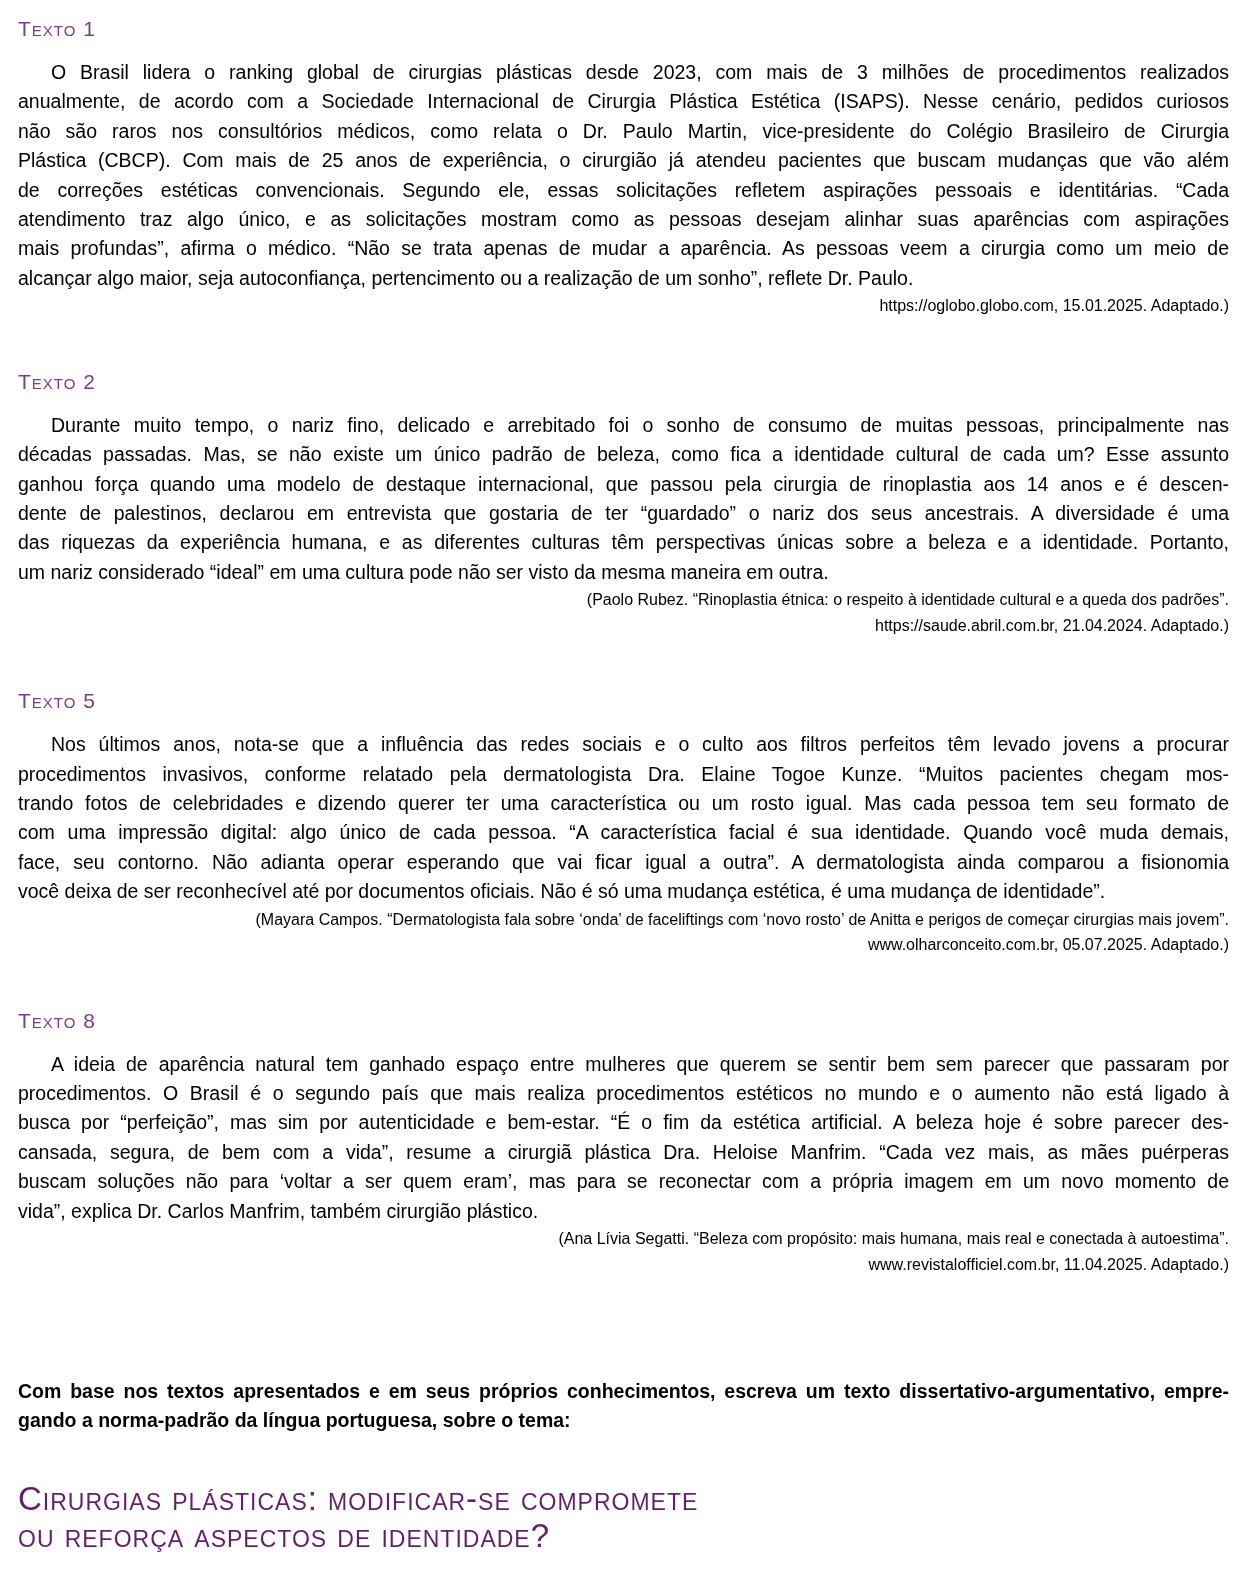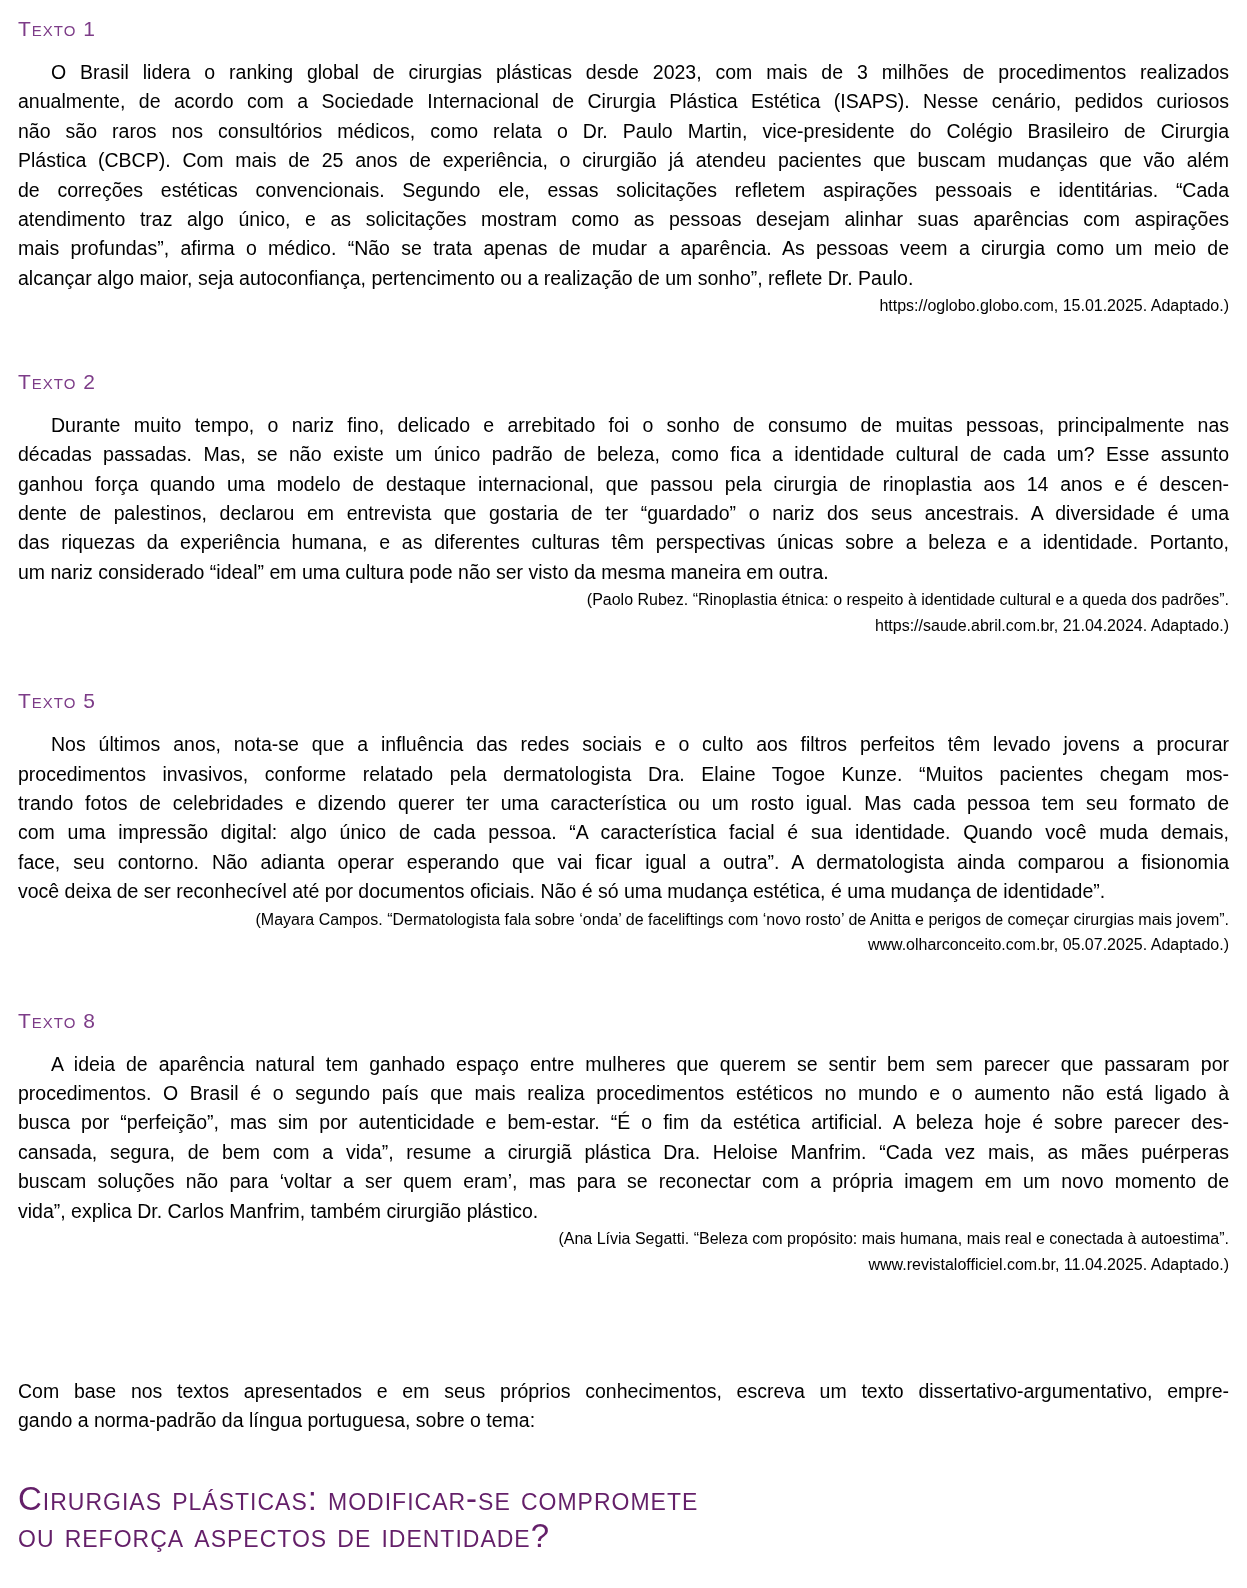--- a/index.html
+++ b/index.html
@@ -37,21 +37,21 @@
     white-space:normal;
   }
   .pline.first{text-indent:33px;}
   .pline.last{text-align:left;text-align-last:auto;}
   .citation{margin-top:0;}
   .cline{
     font-size:16px;
     line-height:25.5px;
     text-align:right;
   }
-  .instruction{margin-top:100px;}
+  .instruction{margin-top:100px;font-weight:bold;}
   .theme{
     margin-top:44px;
     font-variant:small-caps;
     font-weight:400;
     font-size:33px;
     line-height:37px;
     letter-spacing:1px;
     color:var(--theme-purple);
   }
   .theme-line{display:block;}

